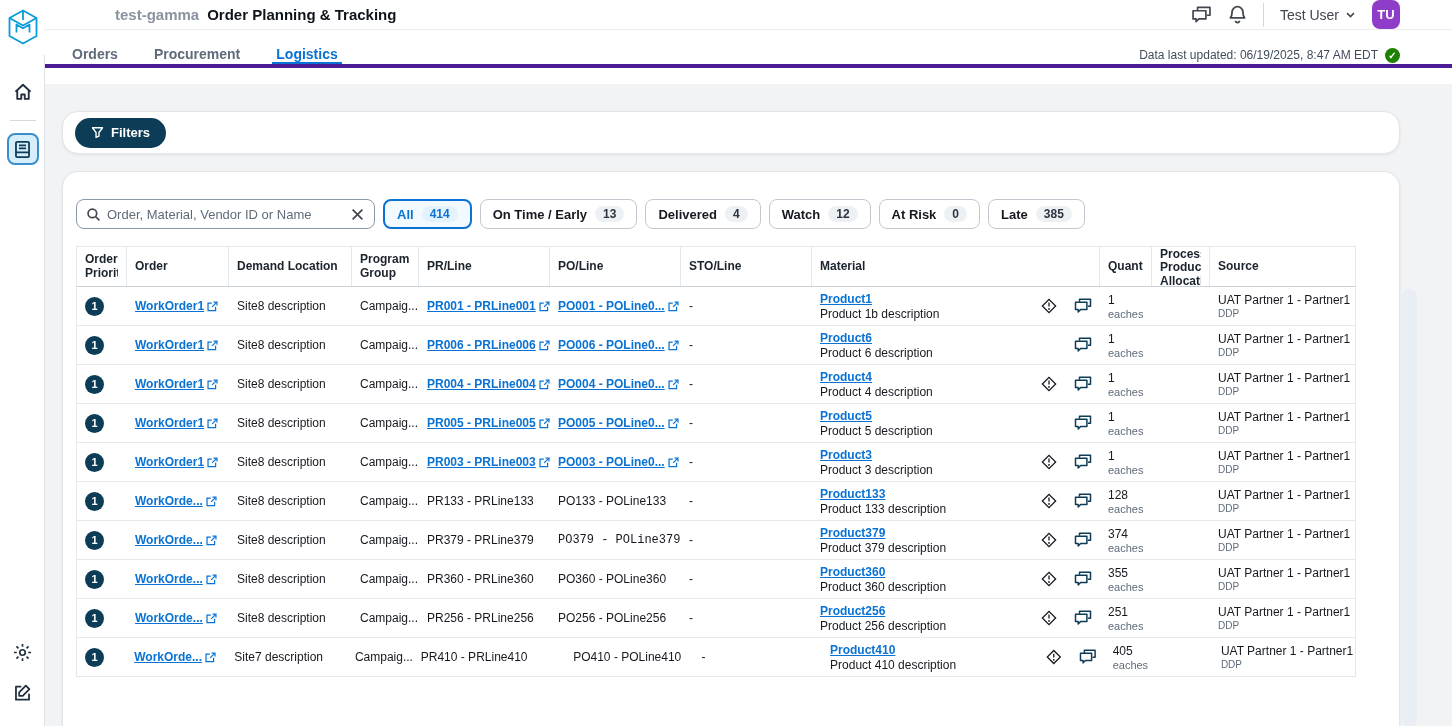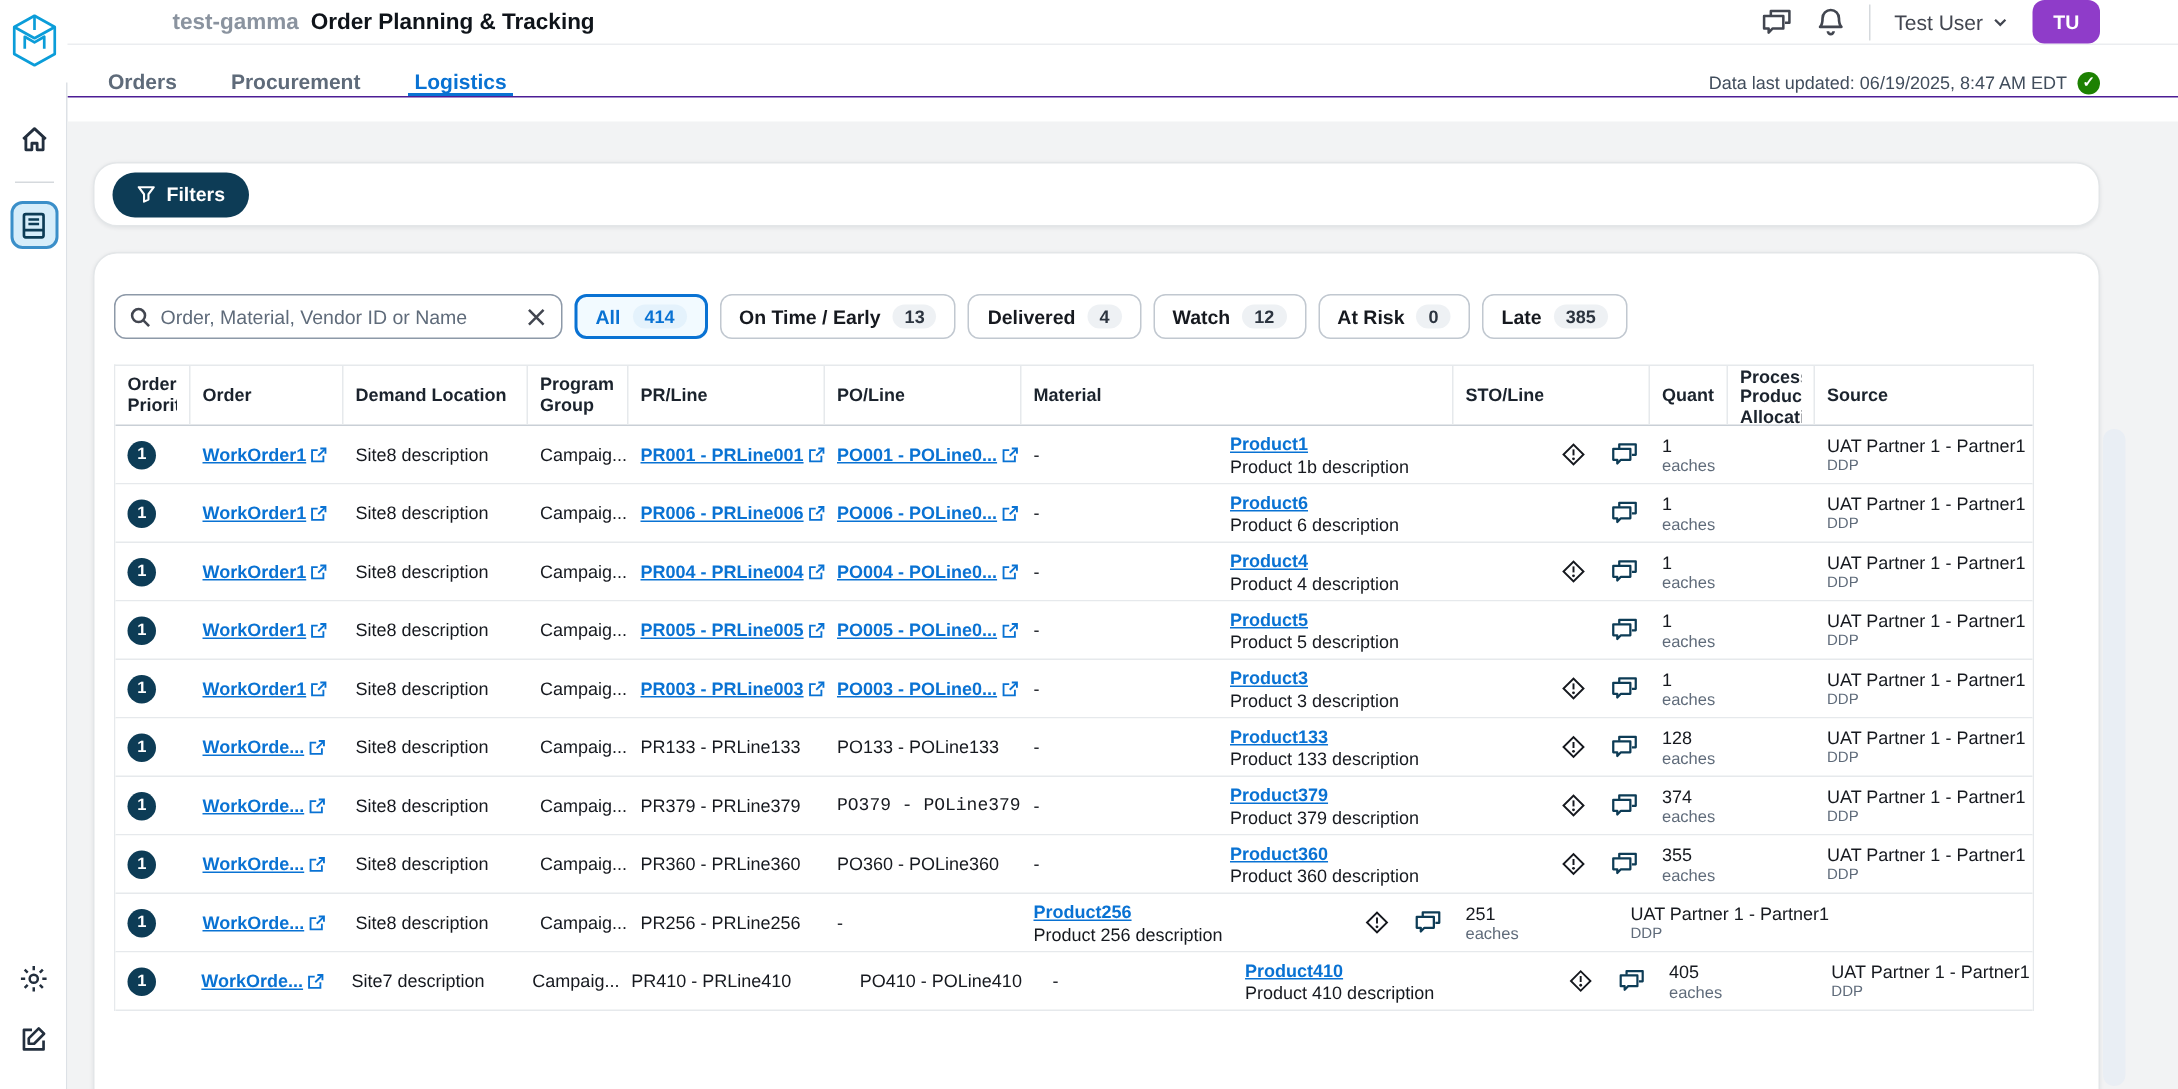--- a/index.html
+++ b/index.html
@@ -19,23 +19,23 @@
   
   .main { flex:1; display:flex; flex-direction:column; min-width:0;gap:16px; }
 
   .topbar { height:55px; display:flex; align-items:center; padding:0 52px 0 70px; border-bottom:1px solid #ebedf0; background:#fff; }
   .t-env { font-weight:700; font-size:15px; color:#8a939f; margin-right:8px; }
   .t-title { font-weight:700; font-size:15px; color:#0f141a; }
   .top-right { margin-left:auto; display:flex; align-items:center; gap:16px; }
   .icon-btn { display:flex; align-items:center; justify-content:center; cursor:pointer; }
   .v-div { width:1px; height:24px; background:#d5d9dd; }
   .user-menu { display:flex; align-items:center; gap:6px; font-size:14px; color:#424650; cursor:pointer; }
-  .avatar { width:45px; height:29px; border-radius:8px; background:#8f3cc9; color:#fff; font-size:13px; font-weight:700; display:flex; align-items:center; justify-content:center; }
-
-  .tabbar { height:40px; display:flex; align-items:stretch; padding:0 52px 0 23px; border-bottom:1px solid #4c1d95; background:#fff; }
+  .avatar { width:28px; height:29px; border-radius:8px; background:#8f3cc9; color:#fff; font-size:13px; font-weight:700; display:flex; align-items:center; justify-content:center; }
+
+  .tabbar { height:40px; display:flex; align-items:stretch; padding:0 52px 0 23px; border-bottom:4px solid #4c1d95; background:#fff; }
   .tab { font-size:14px; font-weight:700; color:#5f6b7a; display:flex; align-items:center; padding:0 4px; margin-right:28px; cursor:pointer; border-bottom:2px solid transparent; }
   .tab.active { color:#0972d3; border-bottom-color:#0972d3; }
   .tab-status { margin-left:auto; display:flex; align-items:center; gap:7px; font-size:12px; color:#414d5c; }
   .ok-dot { width:15px; height:15px; border-radius:50%; background:#1d8102; color:#fff; font-size:10px; font-weight:700; display:flex; align-items:center; justify-content:center; }
 
   .content { flex:1; background:#f2f3f4; padding:27px 52px 0 17px; position:relative; }
   .card { background:#fff; border:1px solid #e3e6e8; border-radius:16px; box-shadow:0 1px 3px rgba(0,28,36,.08); }
   .filters-card { height:43px; padding:6px 12px; display:flex; align-items:center; margin-bottom:17px; }
   .filters-btn { background:#0d3c56; color:#fff; border:none; border-radius:18px; height:30px; padding:0 16px; display:flex; align-items:center; gap:7px; font-size:13px; font-weight:700; cursor:pointer; font-family:inherit; }
 
@@ -223,25 +223,25 @@
               </div>
               <div class="th" style="width: 67px;">
                 <span>Program Group</span>
               </div>
               <div class="th" style="width: 131px;">
                 <span>PR/Line</span>
               </div>
               <div class="th" style="width: 131px; align-items: center;">
                 <span>PO/Line</span>
               </div>
+              <div class="th" style="width: 131px;">
+                <span>STO/Line</span>
+              </div>
               <div class="th" style="width: 288px;">
                 <span>Material</span>
-              </div>
-              <div class="th" style="width: 131px;">
-                <span>STO/Line</span>
               </div>
               <div class="th" style="width: 52px;">
                 <span>Quantity/UoM</span>
               </div>
               <div class="th" style="width: 58px;">
                 <span>Process Product Allocation Type</span>
               </div>
               <div class="th" style="width: 145px;">
                 <span>Source</span>
               </div>
@@ -741,20 +741,21 @@
                         <path d="M12.5 8.5V14h-11V3H7"></path>
                         <path d="M9.5 1.5H14.5V6.5"></path>
                         <path d="M14 2L7.5 8.5"></path>
                       </svg>
                     </span>
                   </span>
                 </div>
                 <div class="td" style="width: 123px;">Site8 description</div>
                 <div class="td" style="width: 67px;">Campaig...</div>
                 <div class="td" style="width: 131px;">PR256 - PRLine256</div>
+                <div class="td" style="width: 131px;">PO256 - POLine256</div>
                 <div class="td" style="width: 131px;">-</div>
                 <div class="td" style="width: 220px;">
                   <span class="lnk" style="align-self: flex-start;">Product256</span>
                   <span style="margin-top: 1px;">Product 256 description</span>
                 </div>
                 <div class="td icon-cell" style="width: 34px;">
                   <svg width="18" height="18" viewBox="0 0 18 18" fill="none" stroke="#16191f" stroke-width="1.3">
                     <rect x="4.3" y="4.3" width="9.4" height="9.4" transform="rotate(45 9 9)"></rect>
                     <line x1="9" y1="5.6" x2="9" y2="9.6"></line>
                     <circle cx="9" cy="11.9" r=".95" fill="#16191f" stroke="none"></circle>

